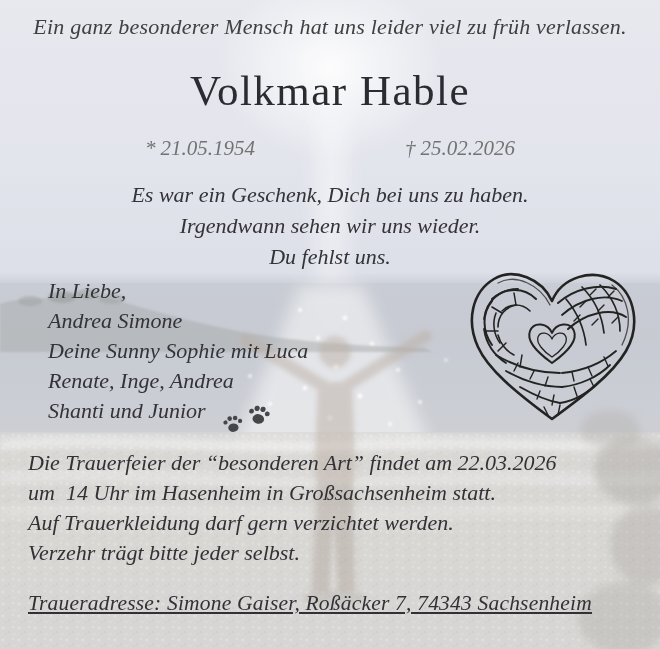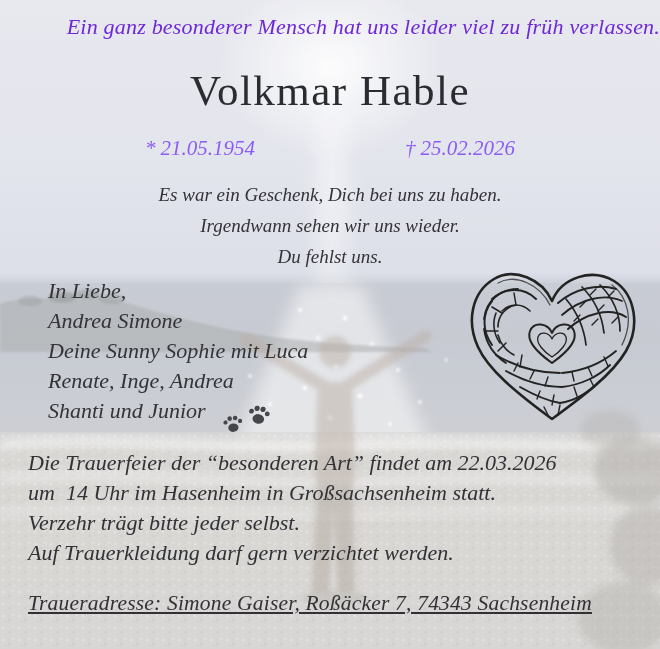--- a/index.html
+++ b/index.html
@@ -16,27 +16,27 @@
       linear-gradient(180deg,
         #e6e7ee 0%, #e0e2eb 25%, #d9dce6 42%,
         #c3c7d0 44%, #c0c4cd 52%, #c7cad0 60%,
         #cdced0 65%, #d4d3d0 69%, #d2d1ce 86%, #d0cfcc 100%);
   }
   .scene{position:absolute;inset:0;}
   .wash{position:absolute;inset:0;background:rgba(246,246,250,.14);}
   
   .layer{position:absolute;left:0;width:660px;z-index:5;}
   .script{font-style:italic;}
-  .intro{top:14px;text-align:right;font-size:22px;letter-spacing:.2px;color:#6d28d9;}
+  .intro{top:14px;text-align:center;font-size:22px;letter-spacing:.2px;color:#404040;}
   .name{top:66px;text-align:center;font-size:43px;font-weight:400;letter-spacing:1.5px;
         color:#2b2c31;margin:0;}
   .dates{top:136px;display:flex;justify-content:center;gap:150px;
-         font-size:21px;color:#8b5cf6;}
+         font-size:21px;color:#737373;}
   .dates .sym{margin-right:5px;}
-  .tribute{top:179px;text-align:center;font-size:19px;line-height:31px;color:#333338;}
+  .tribute{top:179px;text-align:center;font-size:22px;line-height:31px;color:#333338;}
   .mourners{top:276px;left:28px;width:420px;font-size:22px;line-height:30px;
             color:#333338;text-align:left;margin-left:20px;}
   .mourners .row{display:flex;align-items:flex-end;}
   .paws{margin-left:16px;margin-bottom:-6px;display:inline-flex;}
   .ceremony{top:448px;left:28px;width:610px;font-size:22px;line-height:30px;
             color:#313136;text-align:left;}
   .ceremony .line,.mourners .line{white-space:pre;}
   .address{top:591px;left:28px;width:620px;font-size:21.5px;letter-spacing:.2px;
            color:#313136;text-align:left;text-decoration:underline;}
   .heart-wrap{position:absolute;left:462px;top:258px;width:180px;height:172px;z-index:4;}
@@ -217,19 +217,19 @@
               <circle cx="20" cy="8.5" r="2.4"></circle>
           </g>
         </svg>
       </span>
     </div>
   </div>
 
   <div class="layer ceremony script">
     <div class="line">Die Trauerfeier der “besonderen Art” findet am 22.03.2026</div>
     <div class="line">um  14 Uhr im Hasenheim in Großsachsenheim statt.</div>
+    <div class="line">Auf Trauerkleidung darf gern verzichtet werden.</div>
     <div class="line">Verzehr trägt bitte jeder selbst.</div>
-    <div class="line">Auf Trauerkleidung darf gern verzichtet werden.</div>
   </div>
 
   <div class="layer address script">Traueradresse: Simone Gaiser, Roßäcker 7, 74343 Sachsenheim</div>
 
 </div>
 
 </body></html>

